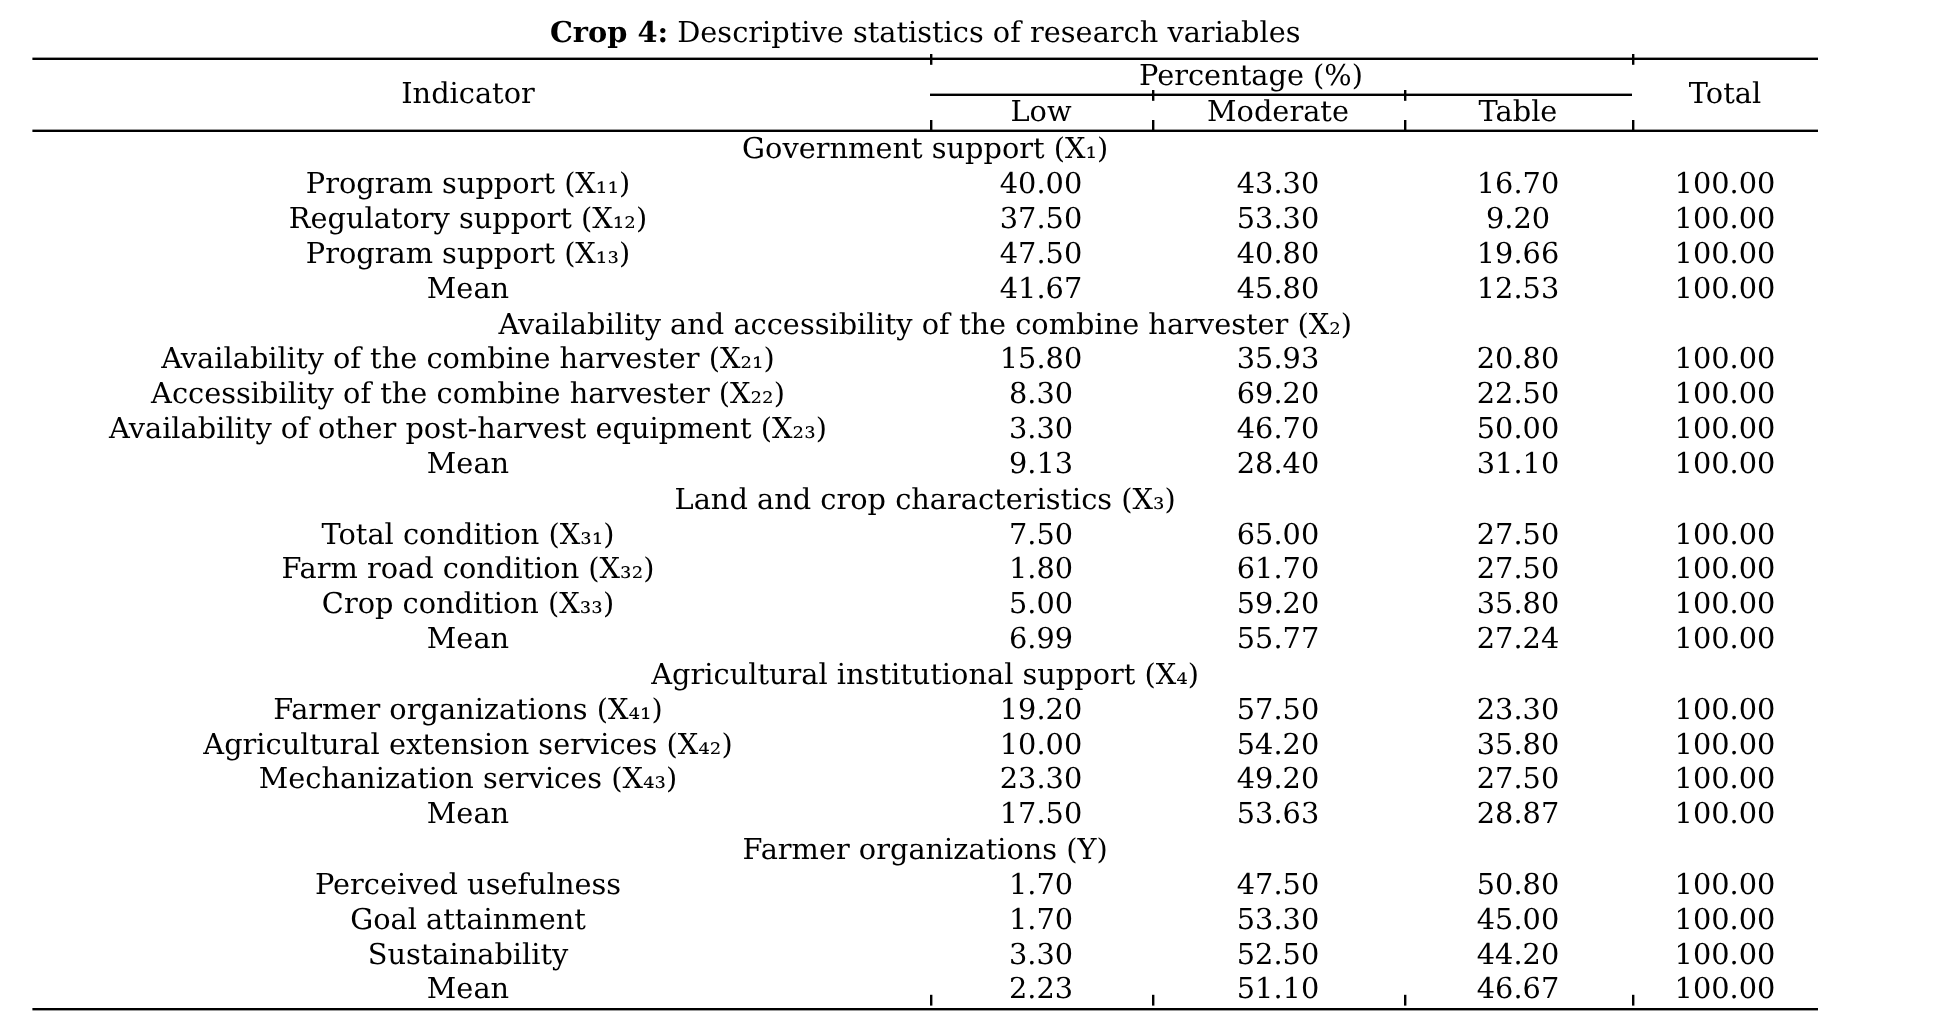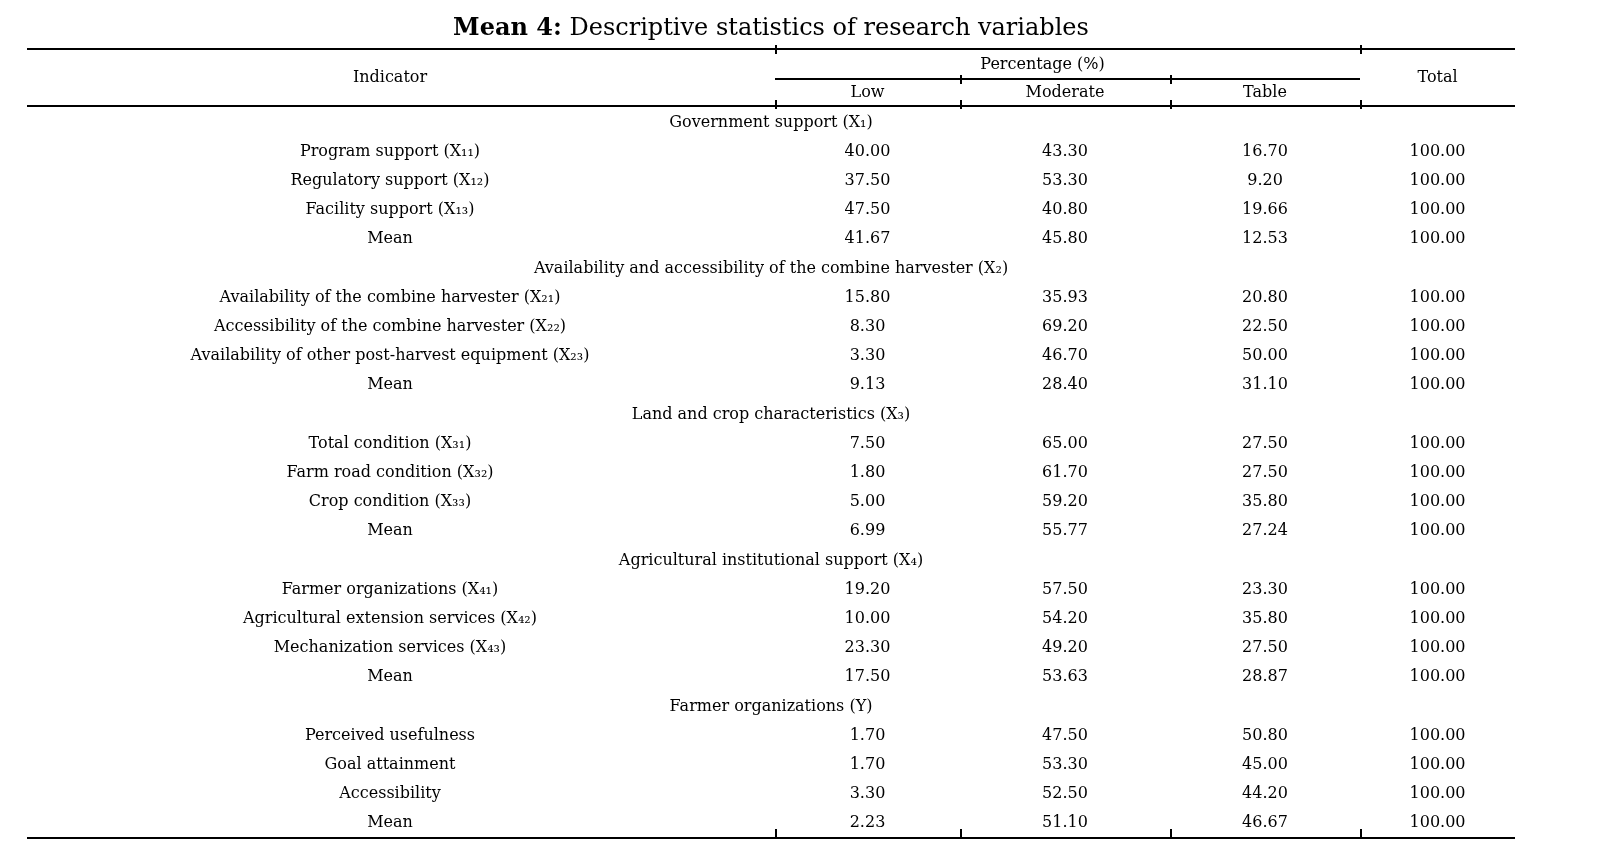--- a/index.html
+++ b/index.html
@@ -11,42 +11,42 @@
   }
   .caption {
     position: absolute; left: 27px; top: 9px; width: 1488px; height: 36px;
     line-height: 36px; text-align: center; font-size: 24px; white-space: pre;
   }
   .caption .cap-bold { font-weight: bold; }
   table.stats {
     position: absolute; left: 27px; top: 48px; width: 1488px;
     border-collapse: collapse; table-layout: fixed;
     border-top: 2px solid #000; border-bottom: 2px solid #000;
-    font-size: 16px;
+    font-size: 24px;
   }
   th, td {
     font-weight: normal; padding: 0; margin: 0;
     text-align: center; vertical-align: middle; line-height: 1.15;
     overflow: hidden; white-space: nowrap;
   }
   thead { border-bottom: 2px solid #000; }
   thead tr.h1 th { height: 28px; }
   thead tr.h2 th { height: 25px; margin-top: 35px; }
   th.group { border-bottom: 2px solid #000; padding-right: 50px; }
   .ind { padding-right: 22px; }
   tbody tr.section td { font-weight: normal; height: 30px; }
   tbody tr.datarow td { height: 29px; }
   .tick { position: absolute; width: 2px; height: 9px; background: #000; }
 </style>
 </head>
 <body>
 
 <div class="page">
 
-  <div class="caption"><span class="cap-bold">Mean 4:</span><span> Descriptive statistics of research variables</span></div>
+  <div class="caption"><span class="cap-bold">Crop 4:</span><span> Descriptive statistics of research variables</span></div>
 
   <table class="stats">
     <colgroup>
       <col style="width:748px">
       <col style="width:185px">
       <col style="width:210px">
       <col style="width:190px">
       <col style="width:155px">
     </colgroup>
     <thead>
@@ -73,21 +73,21 @@
           <td>100.00</td>
         </tr>
         <tr class="datarow">
           <td class="ind">Regulatory support (X₁₂)</td>
           <td>37.50</td>
           <td>53.30</td>
           <td>9.20</td>
           <td>100.00</td>
         </tr>
         <tr class="datarow">
-          <td class="ind">Facility support (X₁₃)</td>
+          <td class="ind">Program support (X₁₃)</td>
           <td>47.50</td>
           <td>40.80</td>
           <td>19.66</td>
           <td>100.00</td>
         </tr>
         <tr class="datarow">
           <td class="ind">Mean</td>
           <td>41.67</td>
           <td>45.80</td>
           <td>12.53</td>
@@ -197,21 +197,21 @@
           <td>100.00</td>
         </tr>
         <tr class="datarow">
           <td class="ind">Goal attainment</td>
           <td>1.70</td>
           <td>53.30</td>
           <td>45.00</td>
           <td>100.00</td>
         </tr>
         <tr class="datarow">
-          <td class="ind">Accessibility</td>
+          <td class="ind">Sustainability</td>
           <td>3.30</td>
           <td>52.50</td>
           <td>44.20</td>
           <td>100.00</td>
         </tr>
         <tr class="datarow">
           <td class="ind">Mean</td>
           <td>2.23</td>
           <td>51.10</td>
           <td>46.67</td>

